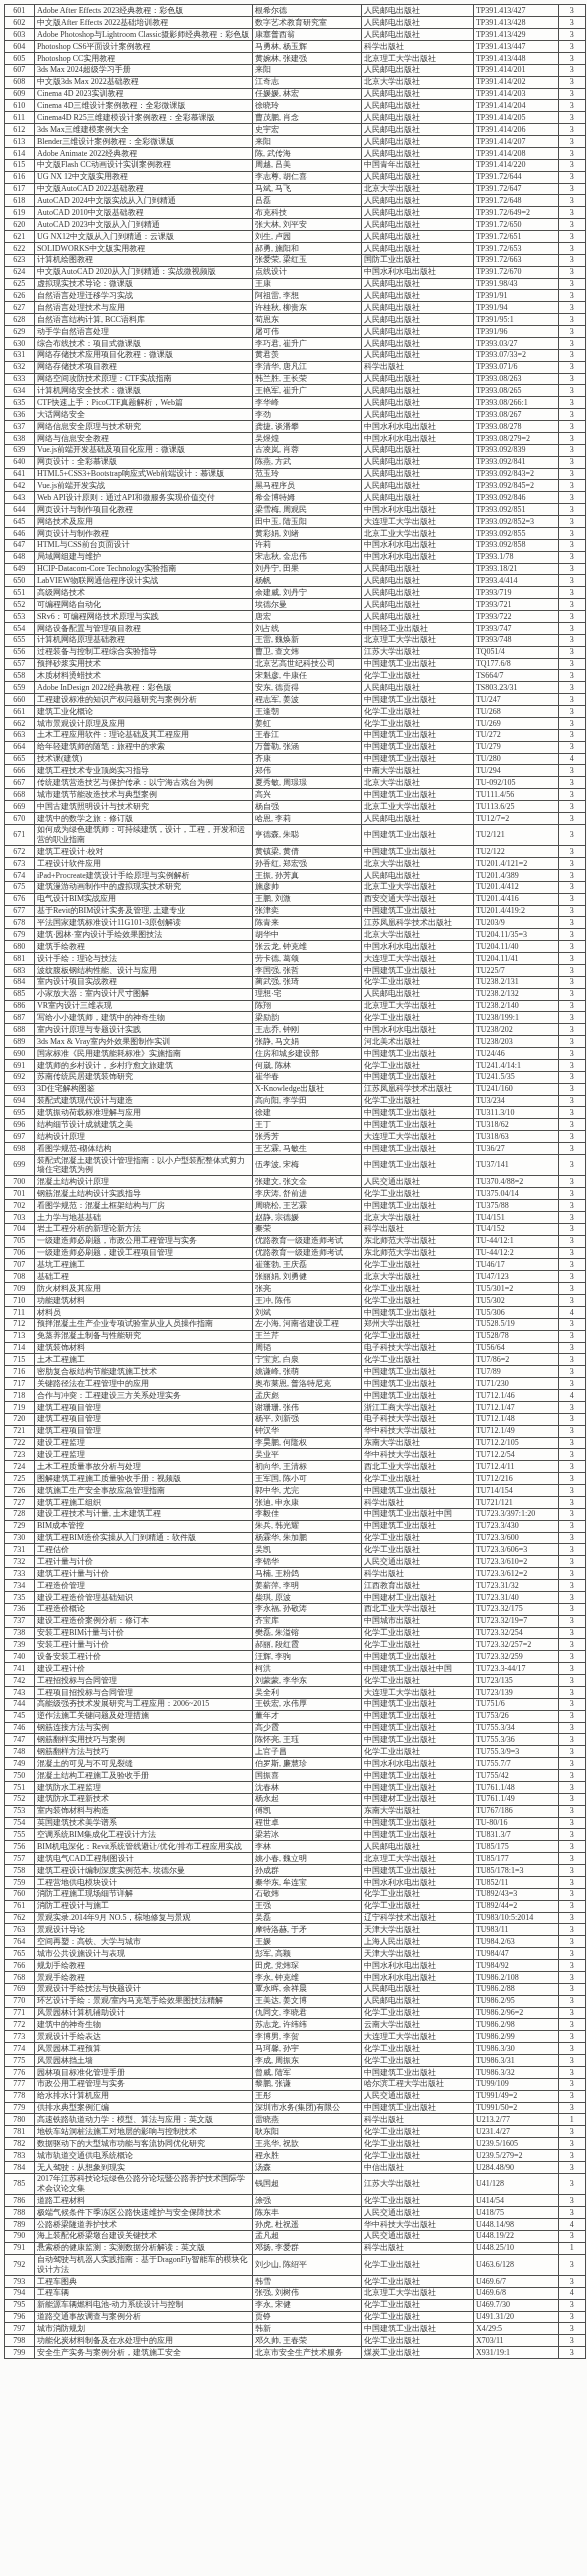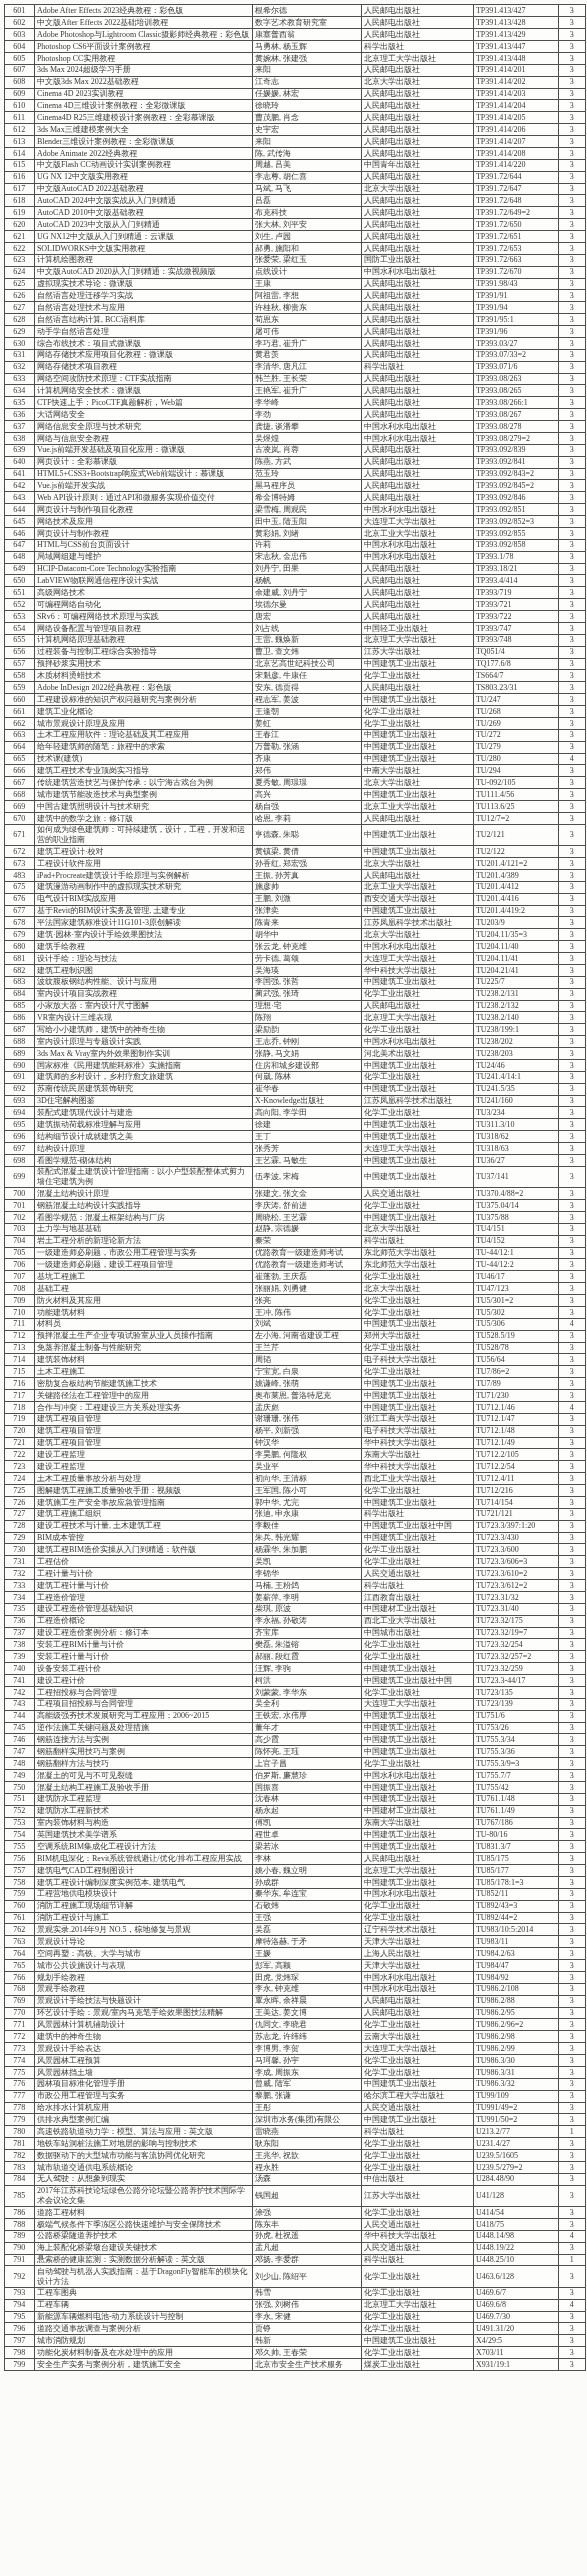--- a/index.html
+++ b/index.html
@@ -616,21 +616,21 @@
         </tr>
         <tr>
           <td class="c0">673</td>
           <td class="c1">工程设计软件应用</td>
           <td class="c2">孙香红, 郑宏强</td>
           <td class="c3">北京大学出版社</td>
           <td class="c4">TU201.4/121=2</td>
           <td class="c5">3</td>
         </tr>
         <tr>
-          <td class="c0">483</td>
+          <td class="c0">674</td>
           <td class="c1">iPad+Procreate建筑设计手绘原理与实例解析</td>
           <td class="c2">王振, 孙芳真</td>
           <td class="c3">人民邮电出版社</td>
           <td class="c4">TU201.4/389</td>
           <td class="c5">3</td>
         </tr>
         <tr>
           <td class="c0">675</td>
           <td class="c1">建筑漫游动画制作中的虚拟现实技术研究</td>
           <td class="c2">施彦帅</td>
@@ -680,28 +680,20 @@
         </tr>
         <tr>
           <td class="c0">681</td>
           <td class="c1">设计手绘：理论与技法</td>
           <td class="c2">劳卡德, 葛颂</td>
           <td class="c3">大连理工大学出版社</td>
           <td class="c4">TU204.11/41</td>
           <td class="c5">3</td>
         </tr>
         <tr>
-          <td class="c0">682</td>
-          <td class="c1">建筑工程制识图</td>
-          <td class="c2">吴海瑛</td>
-          <td class="c3">华中科技大学出版社</td>
-          <td class="c4">TU204.21/41</td>
-          <td class="c5">3</td>
-        </tr>
-        <tr>
           <td class="c0">683</td>
           <td class="c1">波纹腹板钢结构性能、设计与应用</td>
           <td class="c2">李国强, 张哲</td>
           <td class="c3">中国建筑工业出版社</td>
           <td class="c4">TU225/7</td>
           <td class="c5">3</td>
         </tr>
         <tr>
           <td class="c0">684</td>
           <td class="c1">室内设计项目实战教程</td>
@@ -1289,21 +1281,21 @@
         <tr>
           <td class="c0">757</td>
           <td class="c1">建筑电气CAD工程制图设计</td>
           <td class="c2">姚小春, 魏立明</td>
           <td class="c3">北京理工大学出版社</td>
           <td class="c4">TU85/177</td>
           <td class="c5">3</td>
         </tr>
         <tr>
           <td class="c0">758</td>
-          <td class="c1">建筑工程设计编制深度实例范本, 建筑电气</td>
+          <td class="c1">建筑工程设计编制深度实例范本, 埃德尔曼</td>
           <td class="c2">孙成群</td>
           <td class="c3">中国建筑工业出版社</td>
           <td class="c4">TU85/178:1=3</td>
           <td class="c5">3</td>
         </tr>
         <tr>
           <td class="c0">759</td>
           <td class="c1">工程营地供电模块设计</td>
           <td class="c2">秦华东, 牟连宝</td>
           <td class="c3">中国水利水电出版社</td>

